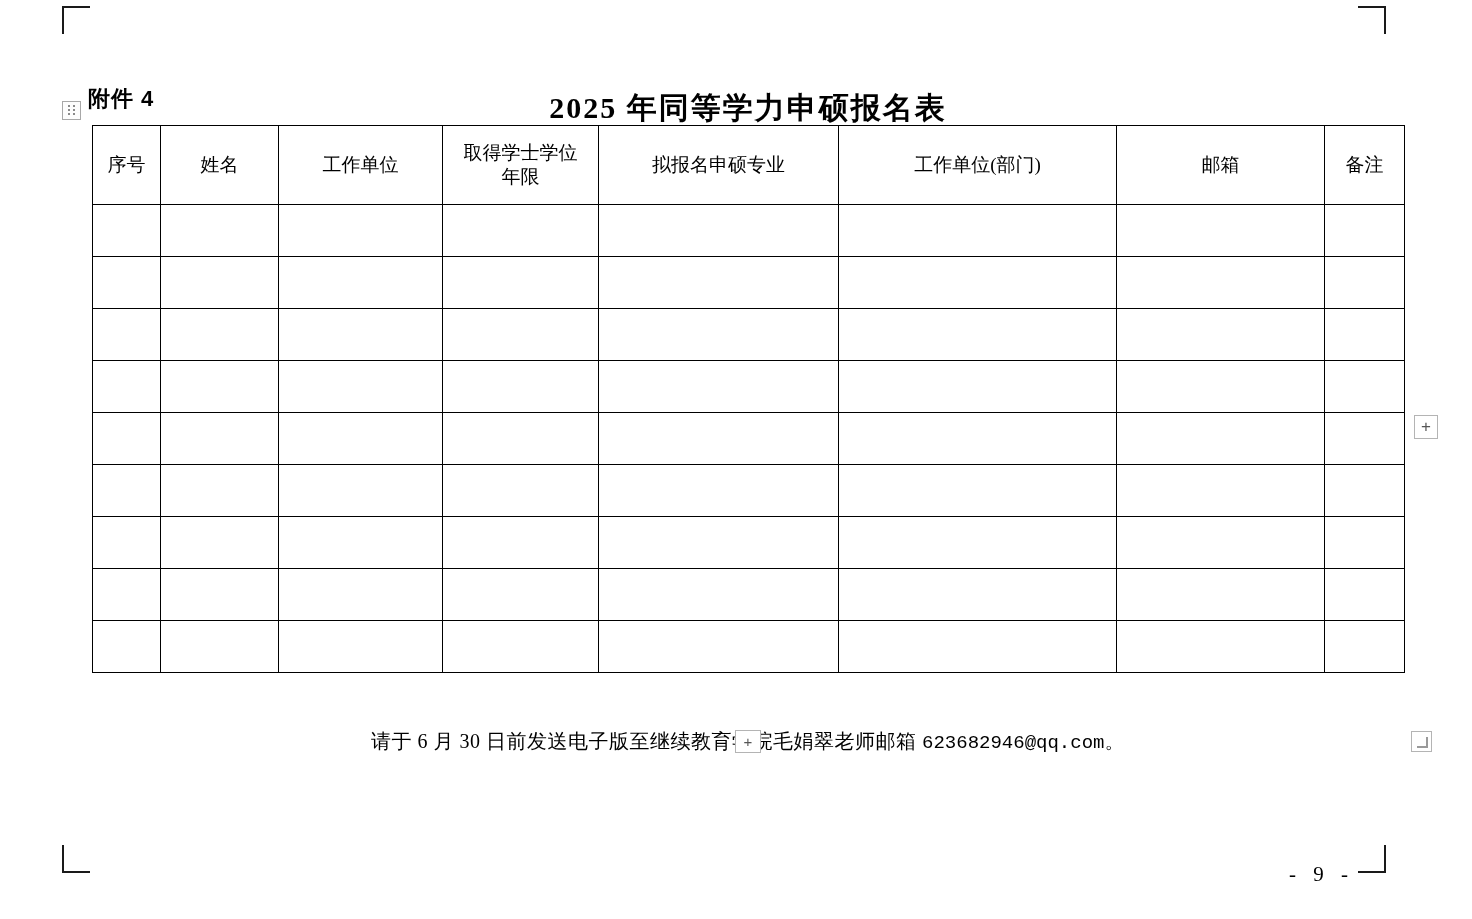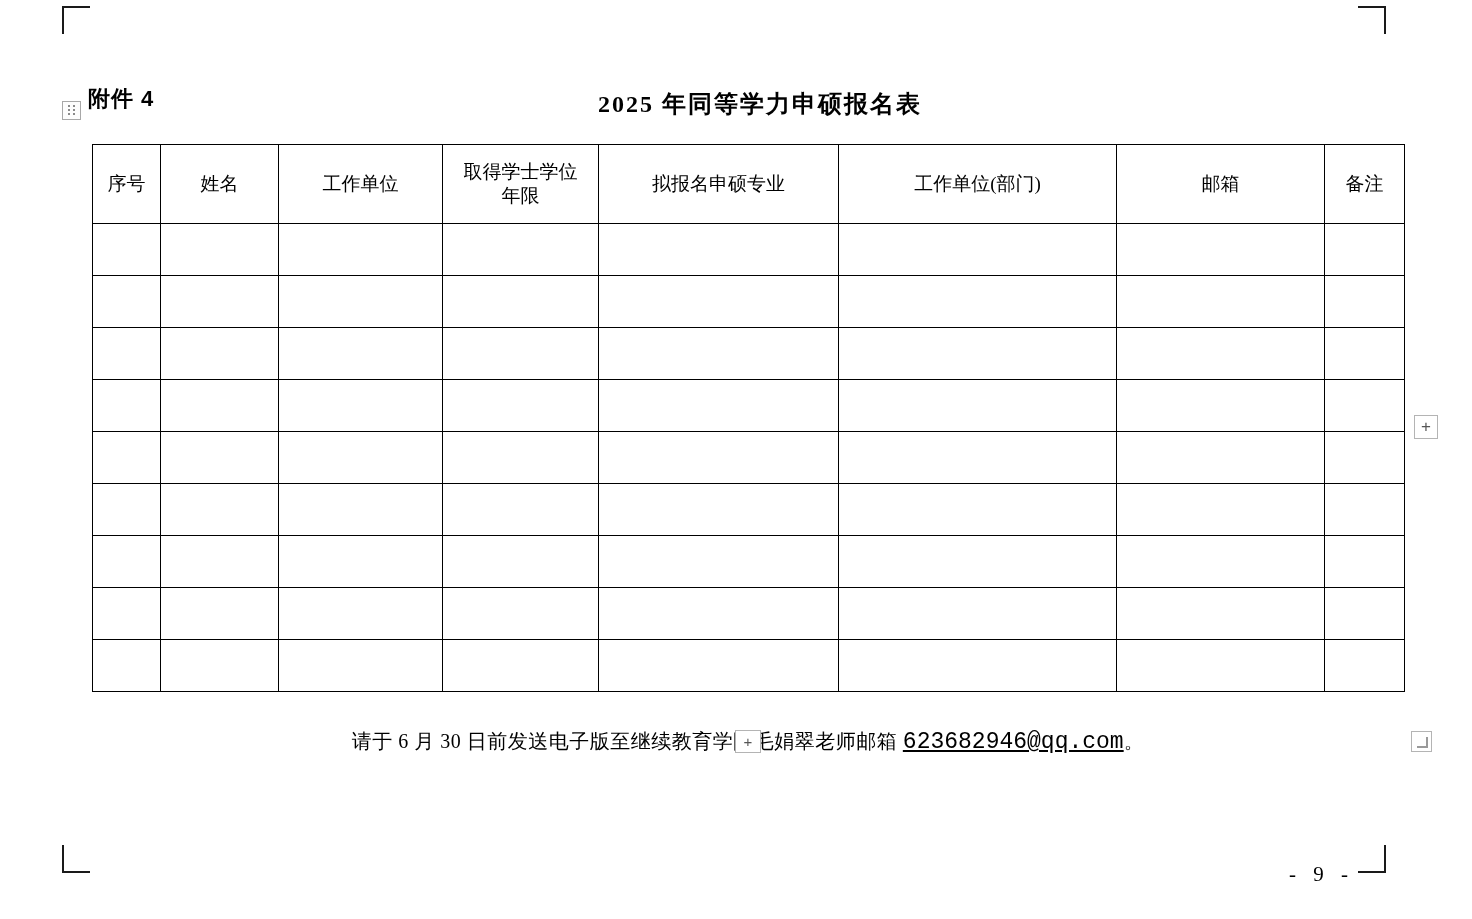--- a/index.html
+++ b/index.html
@@ -35,26 +35,26 @@
     font-family: "Liberation Sans", sans-serif;
     font-size: 22px;
     font-weight: bold;
     letter-spacing: 1px;
     color: #000;
     margin-top: 40px;
   }
 
   .doc-title {
     position: absolute;
-    left: 104px;
+    left: 92px;
     top: 88px;
     width: 1312px;
     text-align: center;
     font-family: "Liberation Serif", serif;
-    font-size: 24px;
+    font-size: 30px;
     font-weight: bold;
     letter-spacing: 2px;
   }
 
   
   .table-grip {
     position: absolute;
     left: 62px;
     top: 101px;
     width: 19px;
@@ -78,21 +78,21 @@
     background: #8a8a8a;
     display: block;
     width: 2px;
     height: 2px;
   }
 
   
   table.reg-table {
     position: absolute;
     left: 92px;
-    top: 144px;
+    top: 125px;
     width: 1312px;
     border-collapse: collapse;
     table-layout: fixed;
   }
   table.reg-table td {
     border: 1px solid #000000;
     font-family: "Liberation Serif", serif;
     font-size: 19px;
     text-align: center;
     vertical-align: middle;
@@ -175,23 +175,22 @@
     left: 92px;
     top: 728px;
     width: 1312px;
     text-align: center;
     font-family: "Liberation Serif", serif;
     font-size: 20px;
     letter-spacing: 0.5px;
   }
   .footnote .email {
     font-family: "Liberation Mono", monospace;
-    font-size: 23px;
+    font-size: 19px;
     letter-spacing: 0;
-    text-decoration: underline;
   }
 
   .page-number {
     position: absolute;
     right: 118px;
     bottom: 32px;
     font-family: "Liberation Serif", serif;
     font-size: 21px;
     letter-spacing: 6px;
   }

